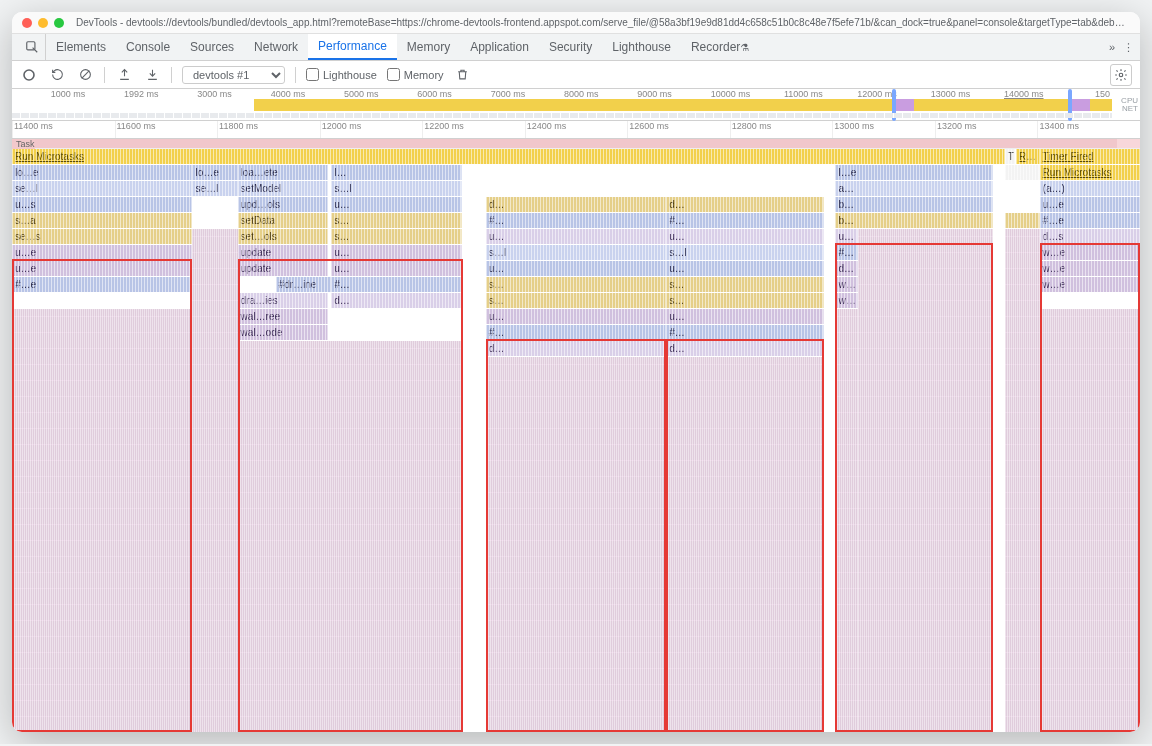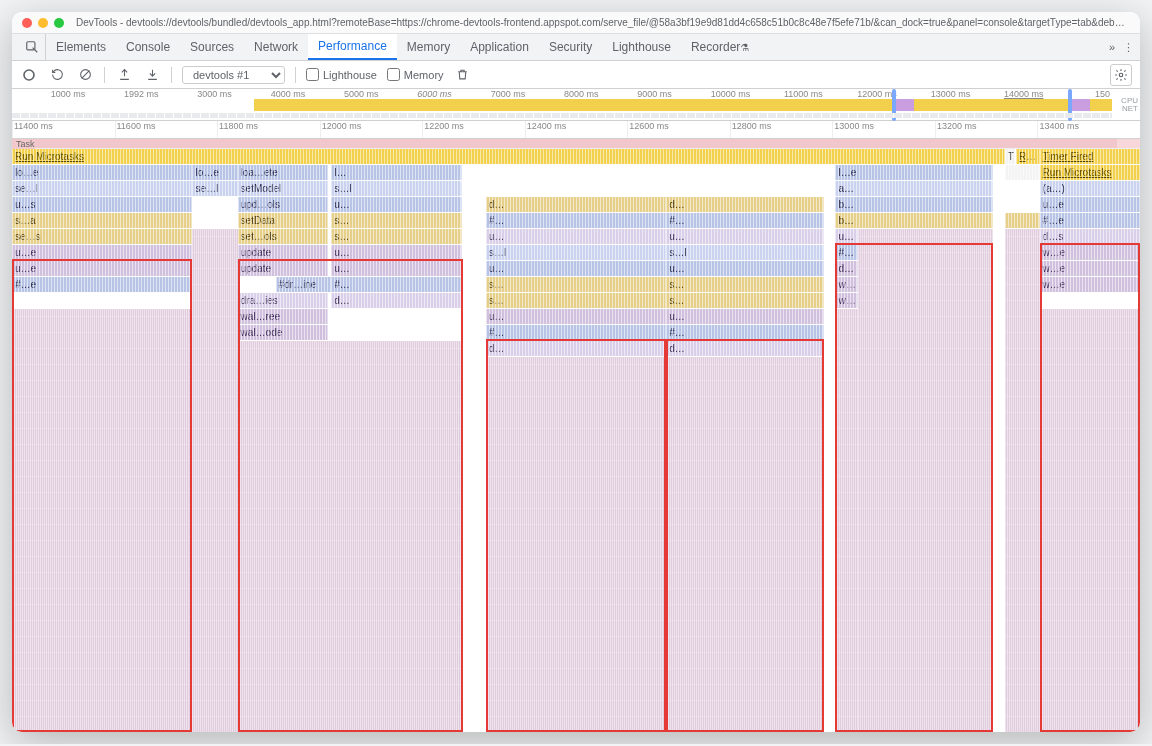--- a/index.html
+++ b/index.html
@@ -148,21 +148,21 @@
     </div>
   </div>
 
   <div class="overview">
     <div class="ticks" id="ov-ticks">
         <div class="ticklabel" style="left: 3.33333%;">1000 ms</div>
         <div class="ticklabel" style="left: 10%;">1992 ms</div>
         <div class="ticklabel" style="left: 16.6667%;">3000 ms</div>
         <div class="ticklabel" style="left: 23.3333%;">4000 ms</div>
         <div class="ticklabel" style="left: 30%;">5000 ms</div>
-        <div class="ticklabel" style="left: 36.6667%; font-style: italic;">6000 ms</div>
+        <div class="ticklabel" style="left: 36.6667%;">6000 ms</div>
         <div class="ticklabel" style="left: 43.3333%;">7000 ms</div>
         <div class="ticklabel" style="left: 50%;">8000 ms</div>
         <div class="ticklabel" style="left: 56.6667%;">9000 ms</div>
         <div class="ticklabel" style="left: 63.3333%;">10000 ms</div>
         <div class="ticklabel" style="left: 70%;">11000 ms</div>
         <div class="ticklabel" style="left: 76.6667%;">12000 ms</div>
         <div class="ticklabel" style="left: 83.3333%;">13000 ms</div>
         <div class="ticklabel" style="left: 90%; text-decoration: underline;">14000 ms</div>
       </div>
     <div class="ovband" id="ovband" style="background: linear-gradient(90deg, rgb(255, 255, 255) 0px, rgb(255, 255, 255) 22%, rgb(242, 208, 75) 22%, rgb(242, 208, 75) 80%, rgb(201, 157, 224) 80%, rgb(201, 157, 224) 82%, rgb(242, 208, 75) 82%, rgb(242, 208, 75) 96%, rgb(201, 157, 224) 96%, rgb(201, 157, 224) 98%, rgb(242, 208, 75) 98%, rgb(242, 208, 75) 100%);">

